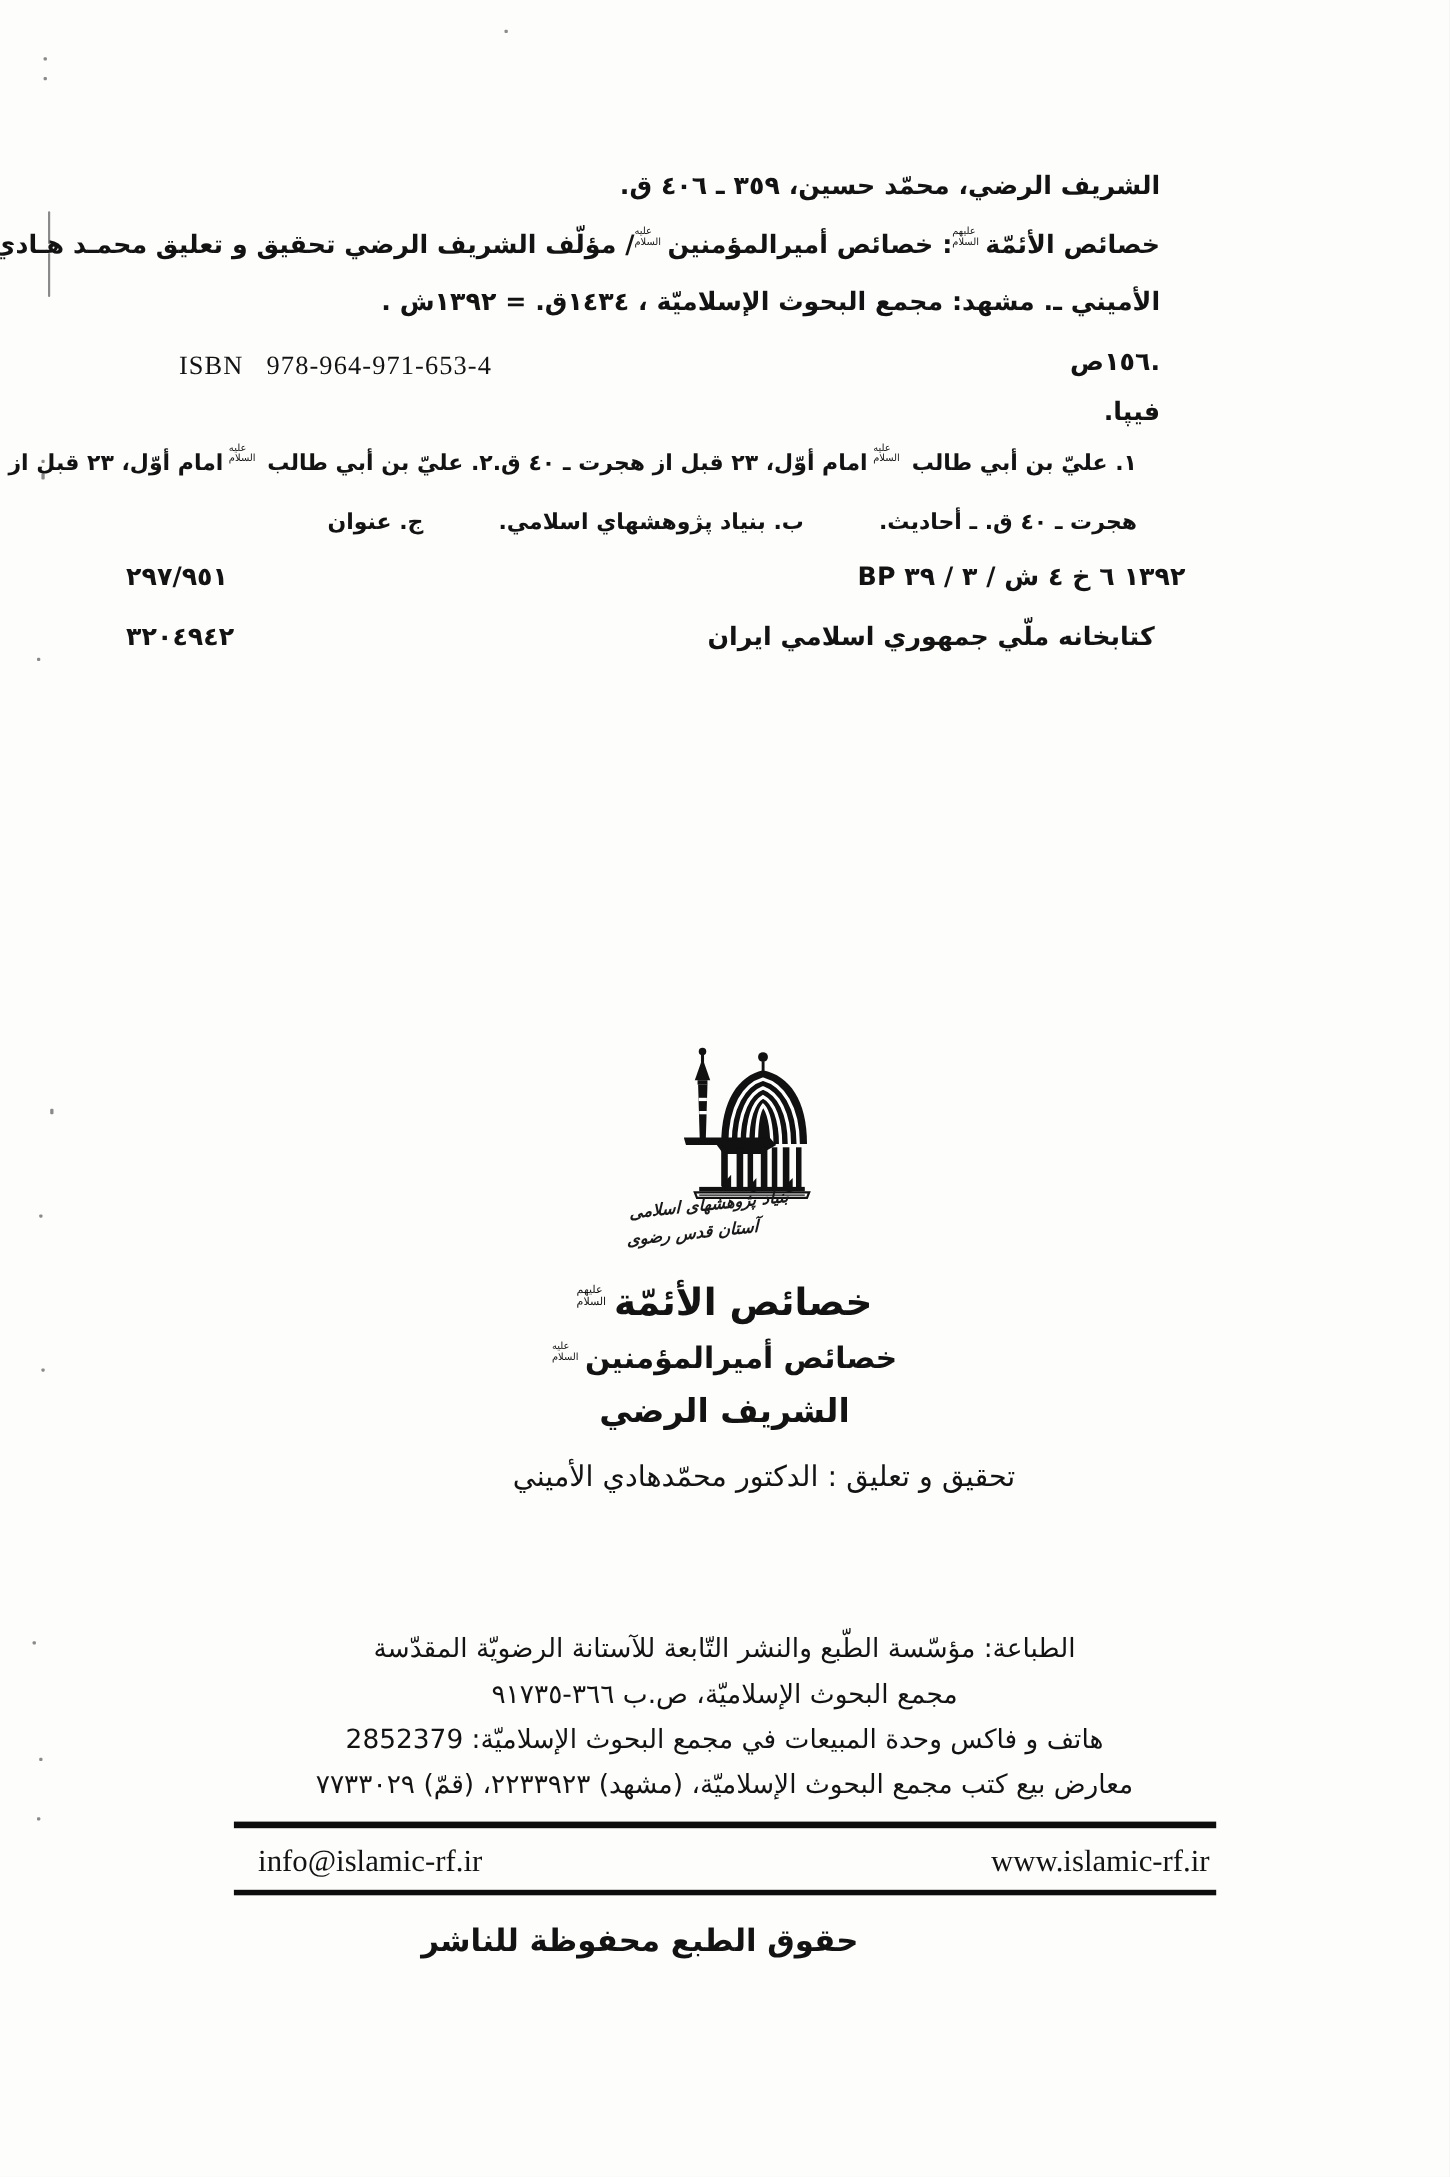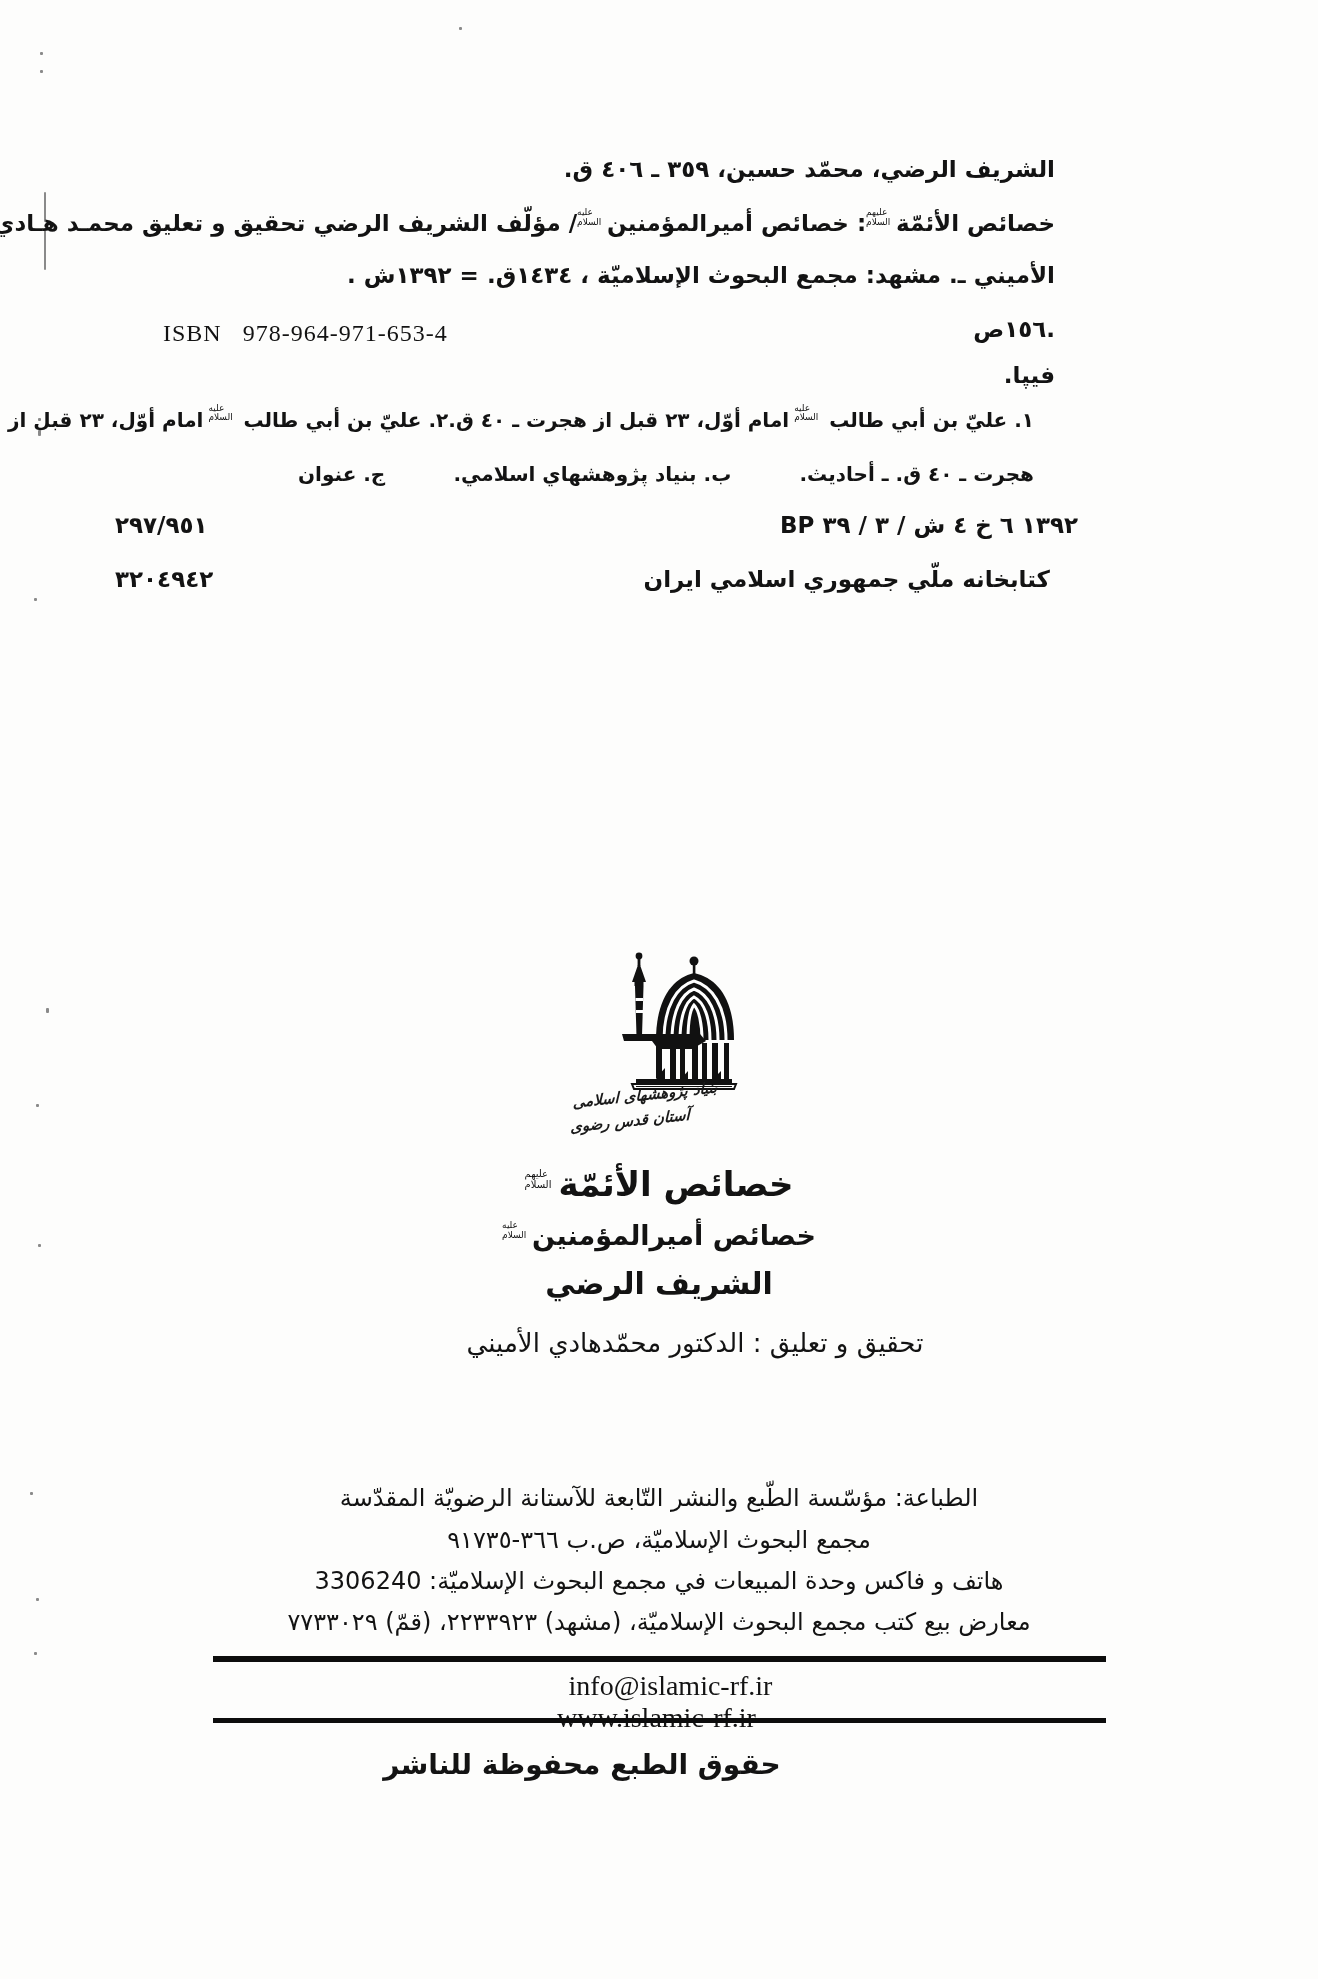--- a/index.html
+++ b/index.html
@@ -155,25 +155,25 @@
     <span>خصائص الأئمّة</span><span class="salam" style="font-size:10px;width:34px;">عليهم السلام</span>
   </div>
   <div class="abs t-center book-subtitle" style="top:1220px;">
     <span>خصائص أميرالمؤمنين</span><span class="salam" style="font-size:9px;width:30px;">عليه السلام</span>
   </div>
   <div class="abs t-center book-author" style="top:1266px;">الشريف الرضي</div>
   <div class="abs t-center book-editor" style="top:1328px;">تحقيق و تعليق : الدكتور محمّدهادي الأميني</div>
 
   <div class="abs t-center imprint" style="top:1484px;">الطباعة: مؤسّسة الطّبع والنشر التّابعة للآستانة الرضويّة المقدّسة</div>
   <div class="abs t-center imprint" style="top:1526px;">مجمع البحوث الإسلاميّة، ص.ب ٣٦٦-٩١٧٣٥</div>
-  <div class="abs t-center imprint" style="top:1567px;">هاتف و فاكس وحدة المبيعات في مجمع البحوث الإسلاميّة: 3306240</div>
+  <div class="abs t-center imprint" style="top:1567px;">هاتف و فاكس وحدة المبيعات في مجمع البحوث الإسلاميّة: 2852379</div>
   <div class="abs t-center imprint" style="top:1608px;">معارض بيع كتب مجمع البحوث الإسلاميّة، (مشهد) ٢٢٣٣٩٢٣، (قمّ) ٧٧٣٣٠٢٩</div>
 
   <div class="abs rule" style="top:1656px;left:213px;width:893px;height:6px;"></div>
-  <div class="abs contact-row" style="top:1670px;left:213px;width:893px;height:46px;flex-direction:column;">
+  <div class="abs contact-row" style="top:1670px;left:213px;width:893px;height:46px;">
     <span style="padding-left:22px;">info@islamic-rf.ir</span>
     <span style="padding-right:6px;">www.islamic-rf.ir</span>
   </div>
   <div class="abs rule" style="top:1718px;left:213px;width:893px;height:5px;"></div>
 
   <div class="abs copyright" style="top:1748px;left:0;width:1114px;text-align:center;padding-left:25px;">حقوق الطبع محفوظة للناشر</div>
 
 </div>
 
 </body></html>

